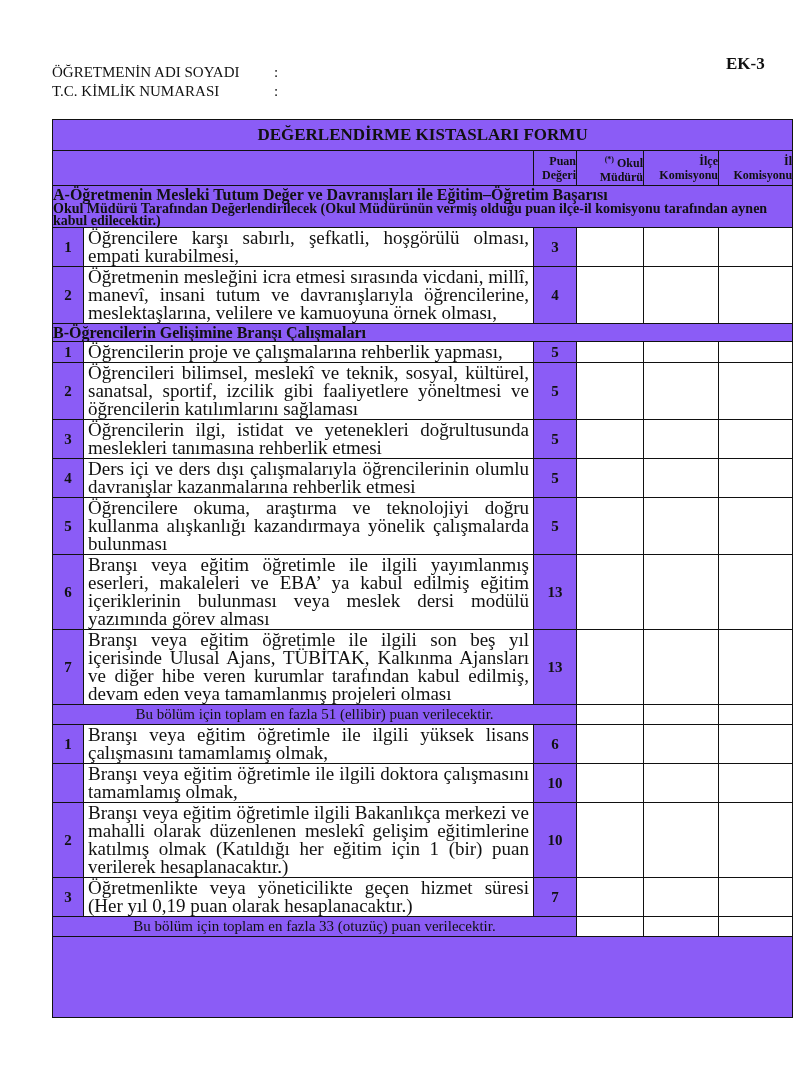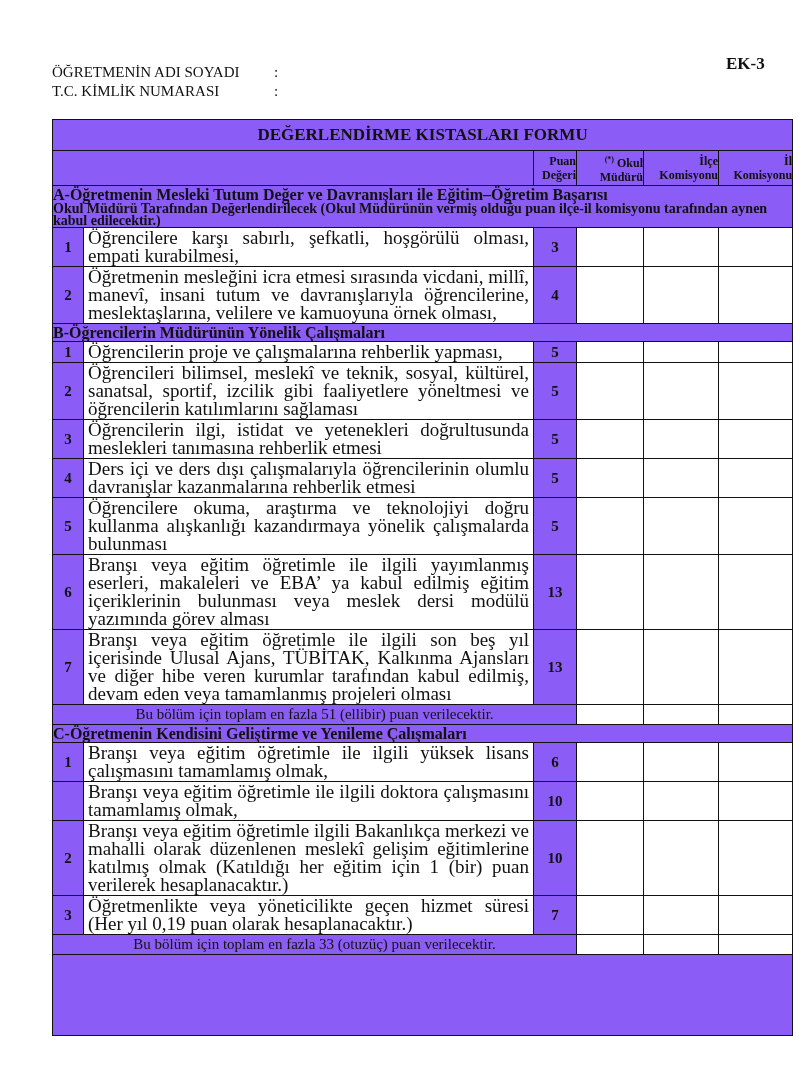--- a/index.html
+++ b/index.html
@@ -97,21 +97,21 @@
       </tr>
       <tr>
         <td class="gray num">2</td>
         <td class="blank desc">Öğretmenin mesleğini icra etmesi sırasında vicdani, millî, manevî, insani tutum ve davranışlarıyla öğrencilerine, meslektaşlarına, velilere ve kamuoyuna örnek olması,</td>
         <td class="gray pts">4</td>
         <td class="blank"></td>
         <td class="blank"></td>
         <td class="blank"></td>
       </tr>
       <tr>
-        <td class="gray sec" colspan="6"><span>B-Öğrencilerin Müdürünün Yönelik Çalışmaları</span></td>
+        <td class="gray sec" colspan="6"><span>B-Öğrencilerin Gelişimine Branşı Çalışmaları</span></td>
       </tr>
       <tr>
         <td class="gray num">1</td>
         <td class="blank desc">Öğrencilerin proje ve çalışmalarına rehberlik yapması,</td>
         <td class="gray pts">5</td>
         <td class="blank"></td>
         <td class="blank"></td>
         <td class="blank"></td>
       </tr>
       <tr>
@@ -162,23 +162,20 @@
         <td class="blank"></td>
         <td class="blank"></td>
       </tr>
       <tr>
         <td class="gray total" colspan="3">Bu bölüm için toplam en fazla 51 (ellibir) puan verilecektir.</td>
         <td class="blank"></td>
         <td class="blank"></td>
         <td class="blank"></td>
       </tr>
       <tr>
-        <td class="gray sec" colspan="6"><span>C-Öğretmenin Kendisini Geliştirme ve Yenileme Çalışmaları</span></td>
-      </tr>
-      <tr>
         <td class="gray num">1</td>
         <td class="blank desc">Branşı veya eğitim öğretimle ile ilgili yüksek lisans çalışmasını tamamlamış olmak,</td>
         <td class="gray pts">6</td>
         <td class="blank"></td>
         <td class="blank"></td>
         <td class="blank"></td>
       </tr>
       <tr>
         <td class="gray num"></td>
         <td class="blank desc">Branşı veya eğitim öğretimle ile ilgili doktora çalışmasını tamamlamış olmak,</td>

